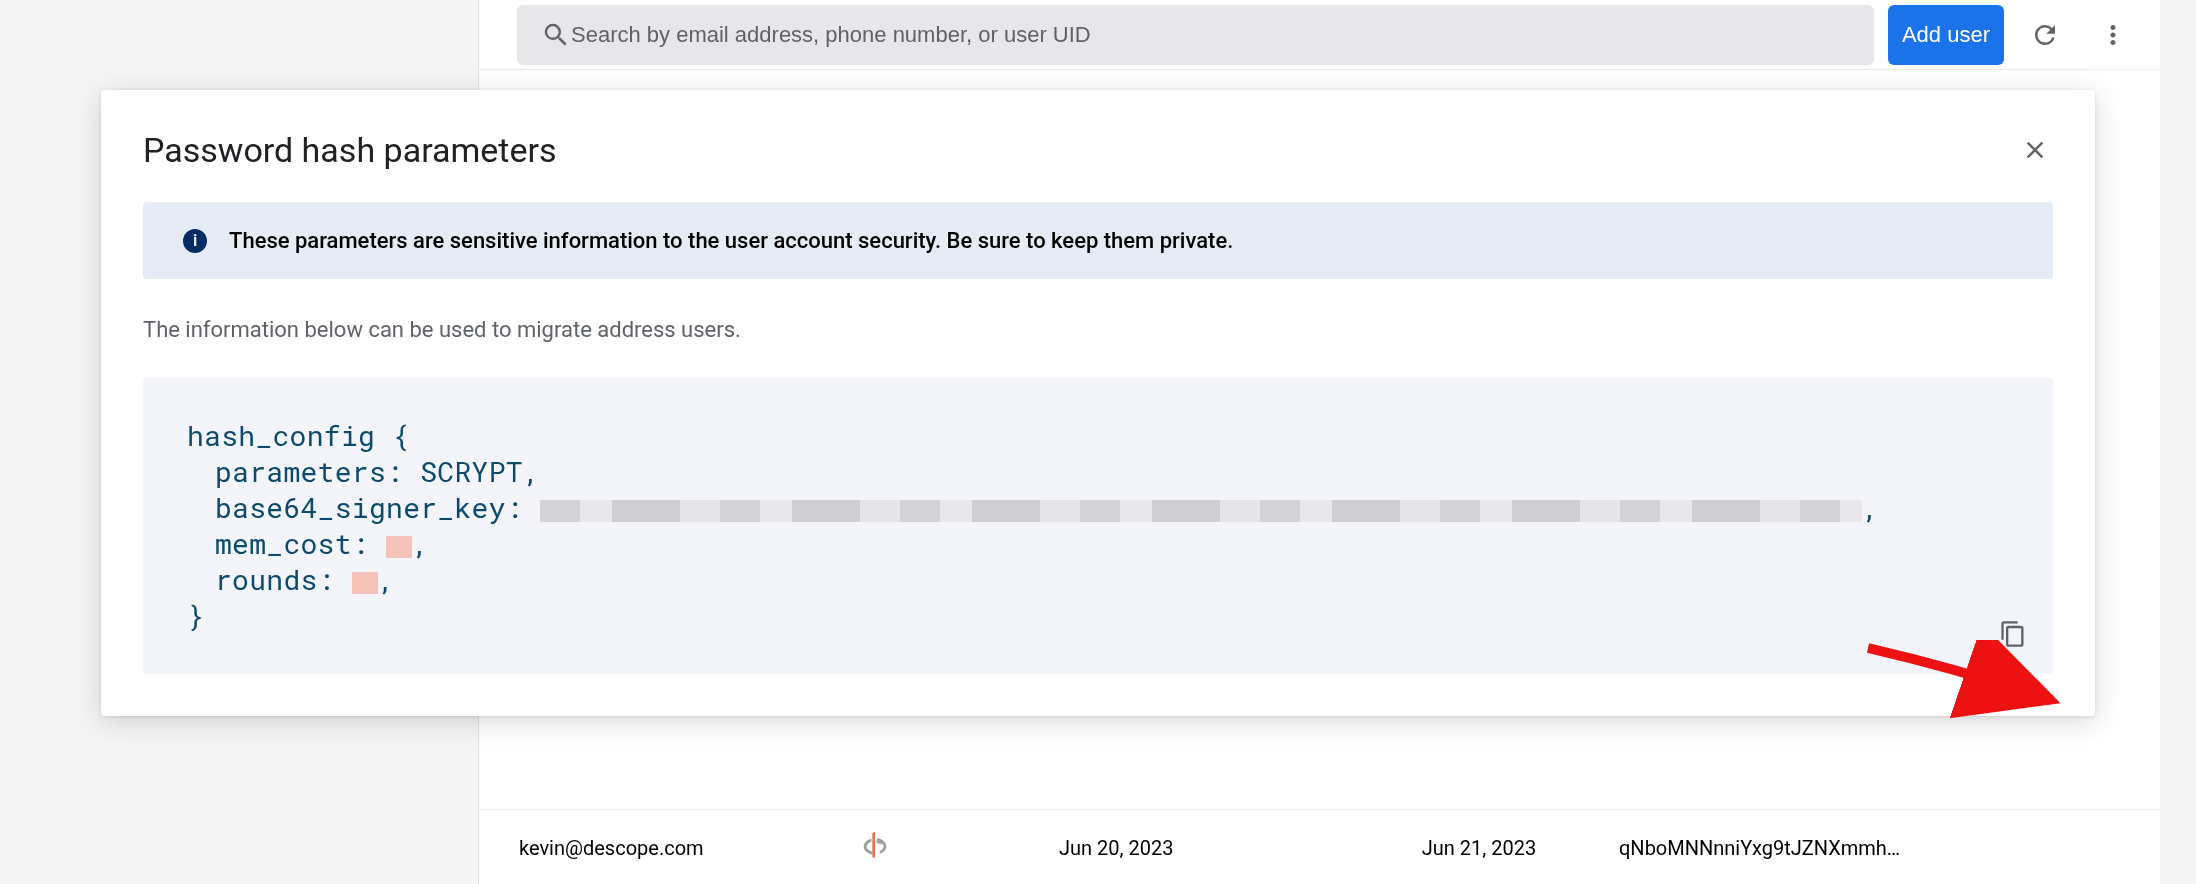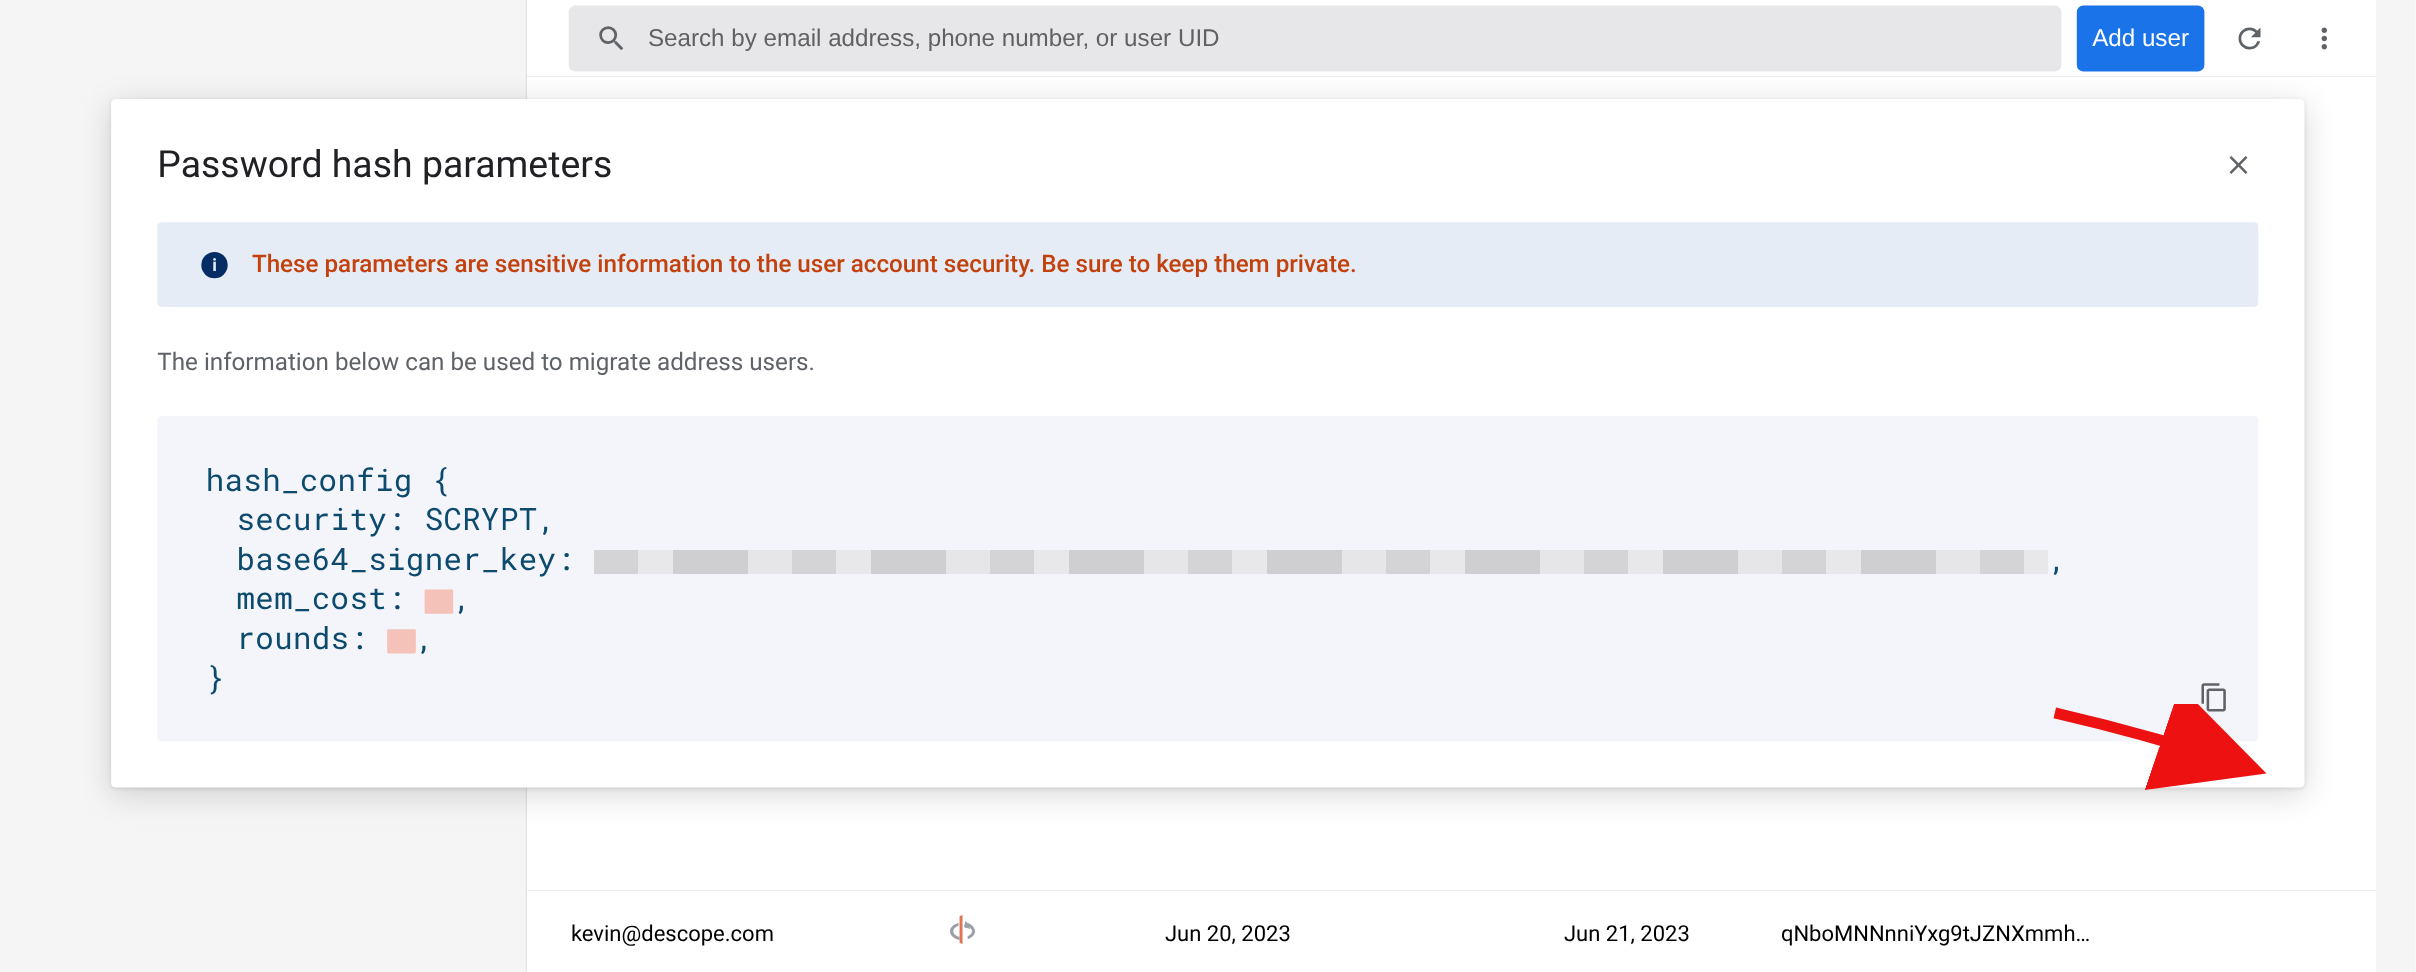--- a/index.html
+++ b/index.html
@@ -31,21 +31,21 @@
       border-bottom: 1px solid #eee;
     }
     .search-wrap {
       flex: 1;
       display: flex;
       align-items: center;
       background: #e7e7e9;
       border-radius: 6px;
       height: 60px;
       padding: 0 24px;
-      gap: 18px;
+      gap: 0;
       justify-content: flex-end;
     }
     .search-wrap svg { fill: #5f6368; }
     .search-wrap input {
       flex: 1;
       border: none;
       background: transparent;
       font-size: 22px;
       color: #333;
       outline: none;
@@ -152,21 +152,21 @@
       background: #052c65;
       border-radius: 50%;
       display: flex; align-items: center; justify-content: center;
       color: #e6ecf5;
       font-weight: bold;
       font-size: 16px;
       flex-shrink: 0;
     }
     .info-banner-text {
       font-size: 22px;
-      color: #c2410c;
+      color: #000000;
       font-weight: 500;
     }
 
     .modal-desc {
       font-size: 22px;
       color: #5f6368;
       margin-bottom: 36px;
     }
 
     .code-block {
@@ -273,21 +273,21 @@
     <div class="info-banner">
       <span class="info-icon">i</span>
       <span class="info-banner-text">These parameters are sensitive information to the user account security. Be sure to keep them private.</span>
     </div>
 
     <p class="modal-desc">The information below can be used to migrate address users.</p>
 
     <div class="code-block">
       <div>hash_config {</div>
       <div>
-        <span class="indent1"><span>security:</span> <span>SCRYPT</span>,</span>
+        <span class="indent1"><span>parameters:</span> <span>SCRYPT</span>,</span>
       </div>
       <div>
         <span class="indent1"><span>base64_signer_key:</span> <span class="redact-grey" style="width:1322px"></span>,</span>
       </div>
       <div>
         <span class="indent1"><span>mem_cost:</span> <span class="redact-pink"></span>,</span>
       </div>
       <div>
         <span class="indent1"><span>rounds:</span> <span class="redact-pink"></span>,</span>
       </div>

